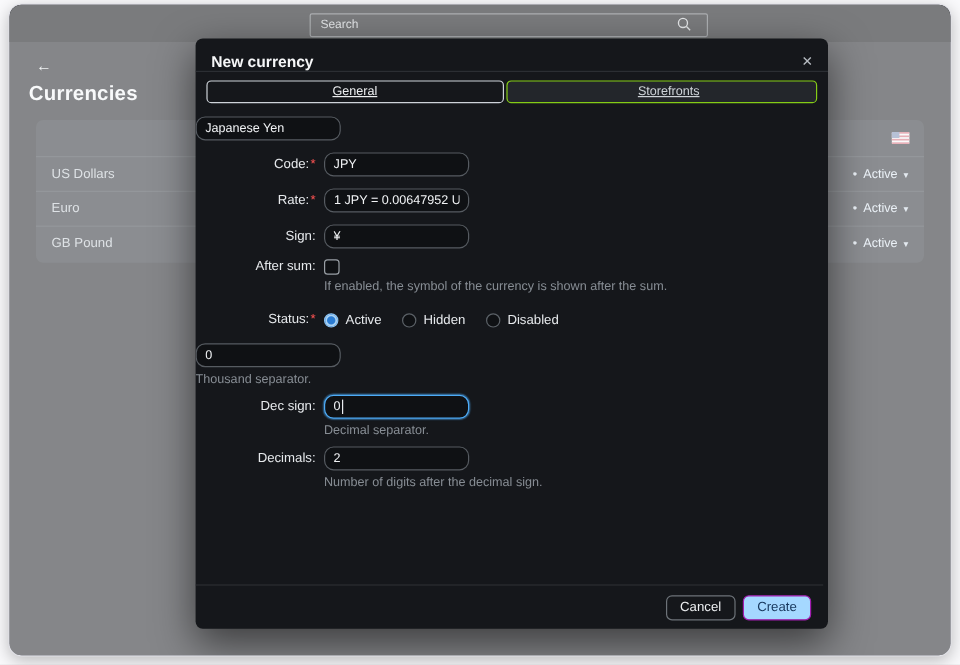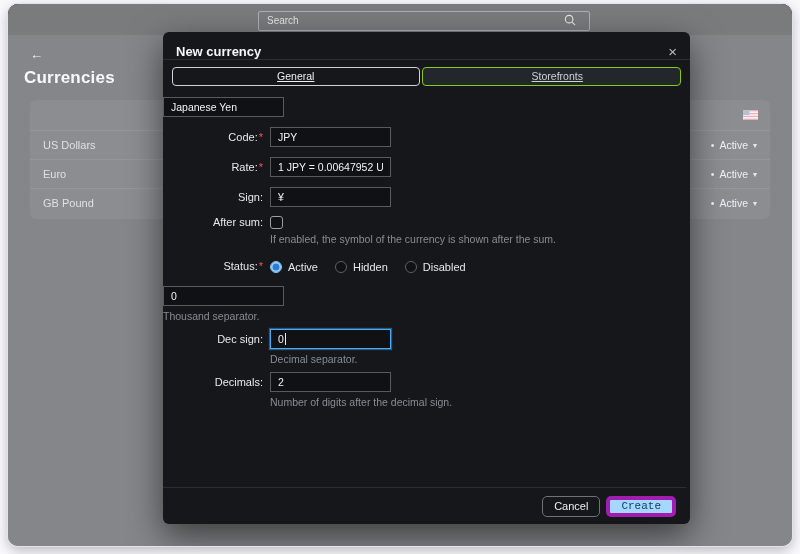--- a/index.html
+++ b/index.html
@@ -50,21 +50,21 @@
   .tab.idle { background:#23262b; border:1px solid #84cc16; color:#ced3d8;padding-left:12px; }
 
   .form { margin-top:11px; }
   .frow { display:flex; align-items:flex-start; margin-bottom:10px; }
   .flabel { width:107px; text-align:right; padding-right:7px; font-size:11px;
             color:#e6e9ec; line-height:20px; white-space:nowrap; flex:none; }
   .flabel.short { line-height:14px; }
   .req { color:#fa5252; margin-left:1px; }
   .ctl { flex:none; }
   input.box, .fakebox { width:121px; height:20px; background:#0f1114;
-        border:1px solid #565b61; border-radius:0; color:#f1f3f5; font-size:10.5px;
+        border:1px solid #565b61; border-radius:8px; color:#f1f3f5; font-size:10.5px;
         padding:0 7px; font-family:inherit; outline:none; }
   .fakebox { display:flex; align-items:center; }
   .fakebox.focused { border-color:#4dabf7; box-shadow:0 0 1px 1px rgba(77,171,247,.45); }
   .cursorbar { display:inline-block; width:1px; height:12px; background:#e9ecef; margin-left:1px; }
   .help { font-size:10.5px; color:#878d94; margin-top:4px; max-width:380px; }
 
   .checkbox { width:13px; height:13px; border:1px solid #9aa0a6; border-radius:3px;
               background:#0f1114; margin-top:1px; }
 
   .radios { display:flex; align-items:center; gap:17px; height:14px; margin-top:1px; }
@@ -73,21 +73,21 @@
            border:1px solid #5c6268; flex:none; }
   .radio.sel { border:1px solid #8fc3ef; background:#2b7cd3;
                box-shadow:inset 0 0 0 1.5px #a9d2f3; }
 
   .mfoot { position:absolute; left:0; right:4px; bottom:0; height:37px;
            border-top:1px solid #2b2e33; display:flex; align-items:center;
            justify-content:flex-end; gap:6px; padding:0 10px; }
   .btn { height:21px; padding:0 11px; border-radius:5px; font-size:11px;
          font-family:inherit; cursor:default; }
   .btn.cancel { background:transparent; border:1px solid #6d7379; color:#edeff1; }
-  .btn.create { background:#a5d8ff; border:4px solid #a21caf; color:#17375c;font-family:Liberation Mono, monospace; }
+  .btn.create { background:#a5d8ff; border:1px solid #a21caf; color:#17375c; }
 </style>
 </head>
 <body>
 
 <div class="app">
 
   <div class="topbar">
     <div class="searchwrap">
       <input type="text" placeholder="Search" style="">
       <svg class="search-icon" viewBox="0 0 14 14">

